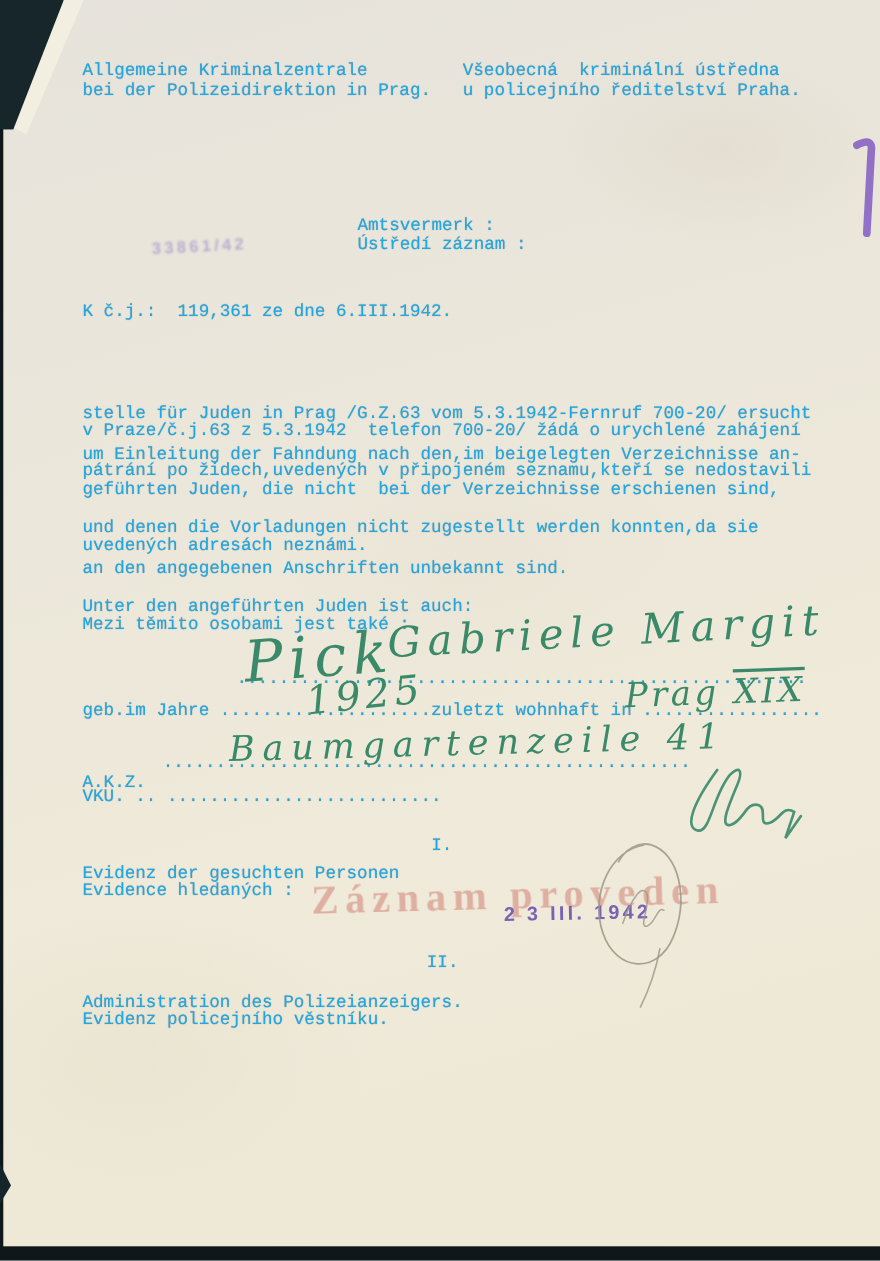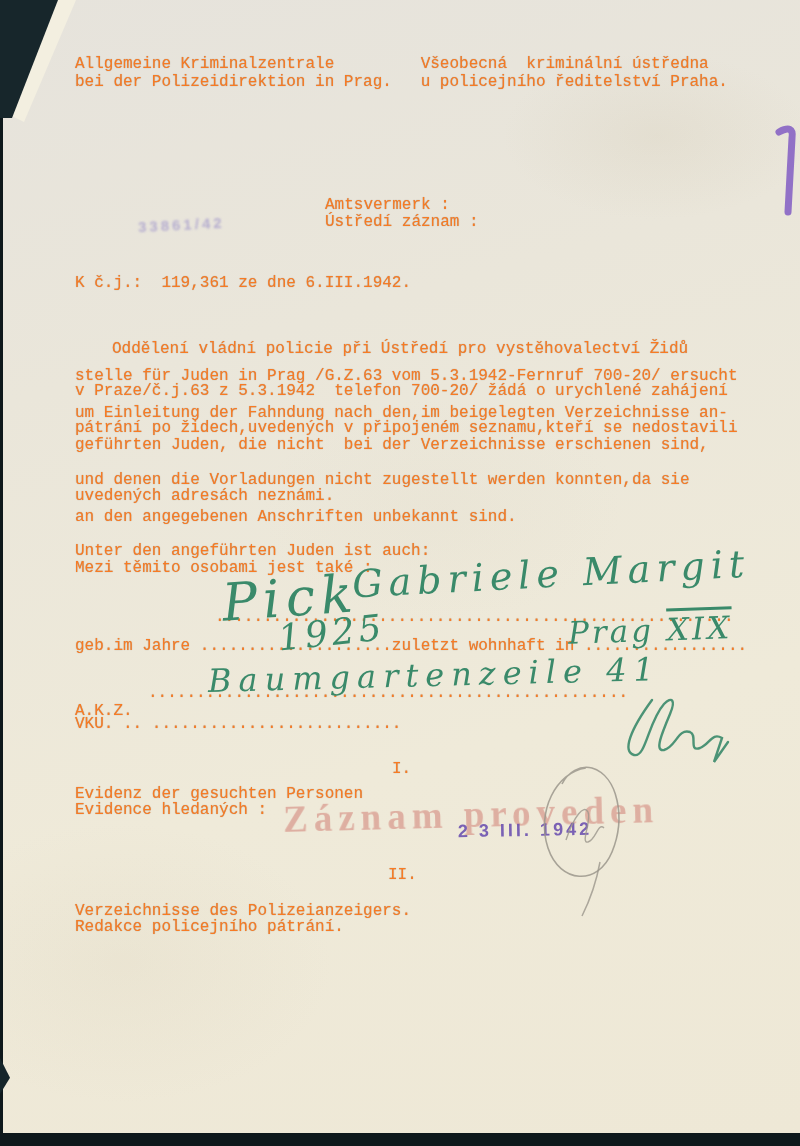--- a/index.html
+++ b/index.html
@@ -12,21 +12,21 @@
       radial-gradient(260px 160px at 55% 45%, rgba(214,206,184,.10), transparent 70%),
       linear-gradient(165deg,#e6e3dc 0%,#eae6da 30%,#efead9 65%,#eee8d6 100%);}
   .corner-tear{position:absolute;left:0;top:0;width:86px;height:122px;background:#f3efe0;
       clip-path:polygon(52px 0,76px 0,24px 122px,8px 114px);}
   .corner-dark{position:absolute;left:0;top:0;width:70px;height:118px;background:#17262b;
       clip-path:polygon(0 0,58px 0,12px 118px,0 118px);}
   .notch{position:absolute;left:0;top:1058px;width:10px;height:36px;background:#15252a;
       clip-path:polygon(0 0,100% 55%,0 100%);}
   .tw{position:absolute;white-space:pre;
       font-family:"Liberation Mono","DejaVu Sans Mono",monospace;
-      font-size:16px;line-height:19px;color:#f97316;opacity:.93;
+      font-size:16px;line-height:19px;color:#0ea5e9;opacity:.93;
       text-shadow:0 0 1px rgba(87,83,74,.55);}
   .hw{position:absolute;font-family:"DejaVu Serif",serif;font-style:italic;
       color:#3a8a6a;white-space:pre;}
   .hw-surname{left:222px;top:568px;font-size:52px;transform:rotate(-4deg);letter-spacing:6px;}
   .hw-given{left:352px;top:552px;font-size:38px;transform:rotate(-3deg);letter-spacing:6px;}
   .hw-year{left:278px;top:612px;font-size:36px;transform:rotate(-6deg);letter-spacing:4px;}
   .hw-city{left:568px;top:612px;font-size:31px;transform:rotate(-2deg);letter-spacing:3px;}
   .hw-city .ovl{text-decoration:overline;}
   .hw-street{left:208px;top:656px;font-size:32px;transform:rotate(-1.5deg);letter-spacing:7px;}
   .stamp-faint{position:absolute;left:138px;top:216px;transform:rotate(-3deg);
@@ -52,21 +52,20 @@
   <div class="tw" style="left:75px;top:55px">Allgemeine Kriminalzentrale         Všeobecná  kriminální ústředna</div>
   <div class="tw" style="left:75px;top:73px">bei der Polizeidirektion in Prag.   u policejního ředitelství Praha.</div>
 
   <div class="stamp-faint">33861/42</div>
 
   <div class="tw" style="left:325px;top:196px">Amtsvermerk :</div>
   <div class="tw" style="left:325px;top:213px">Ústředí záznam :</div>
 
   <div class="tw" style="left:75px;top:274px">K č.j.:  119,361 ze dne 6.III.1942.</div>
 
-  <div class="tw" style="left:112px;top:340px">Oddělení vládní policie při Ústředí pro vystěhovalectví Židů</div>
   <div class="tw" style="left:75px;top:367px">stelle für Juden in Prag /G.Z.63 vom 5.3.1942-Fernruf 700-20/ ersucht</div>
   <div class="tw" style="left:75px;top:382px">v Praze/č.j.63 z 5.3.1942  telefon 700-20/ žádá o urychlené zahájení</div>
   <div class="tw" style="left:75px;top:404px">um Einleitung der Fahndung nach den,im beigelegten Verzeichnisse an-</div>
   <div class="tw" style="left:75px;top:419px">pátrání po židech,uvedených v připojeném seznamu,kteří se nedostavili</div>
   <div class="tw" style="left:75px;top:436px">geführten Juden, die nicht  bei der Verzeichnisse erschienen sind,</div>
   <div class="tw" style="left:75px;top:471px">und denen die Vorladungen nicht zugestellt werden konnten,da sie</div>
   <div class="tw" style="left:75px;top:487px">uvedených adresách neznámi.</div>
   <div class="tw" style="left:75px;top:508px">an den angegebenen Anschriften unbekannt sind.</div>
 
   <div class="tw" style="left:75px;top:542px">Unter den angeführten Juden ist auch:</div>
@@ -85,22 +84,22 @@
   <div class="hw hw-street">Baumgartenzeile 41</div>
 
   <div class="tw" style="left:392px;top:760px">I.</div>
   <div class="tw" style="left:75px;top:785px">Evidenz der gesuchten Personen</div>
   <div class="tw" style="left:75px;top:801px">Evidence hledaných :</div>
 
   <div class="stamp-red">Záznam proveden</div>
   <div class="stamp-date">2 3  III. 1942</div>
 
   <div class="tw" style="left:388px;top:866px">II.</div>
-  <div class="tw" style="left:75px;top:902px">Verzeichnisse des Polizeianzeigers.</div>
-  <div class="tw" style="left:75px;top:918px">Redakce policejního pátrání.</div>
+  <div class="tw" style="left:75px;top:902px">Administration des Polizeianzeigers.</div>
+  <div class="tw" style="left:75px;top:918px">Evidenz policejního věstníku.</div>
 
   <svg class="overlay" width="800" height="1146" viewBox="0 0 800 1146">
 
     <path d="M652 700 C 630 730, 622 752, 634 755 C 646 758, 648 722, 664 704
              C 672 696, 676 700, 670 714 C 662 733, 654 752, 664 750
              C 676 747, 678 728, 690 732 C 698 735, 688 752, 700 748
              C 710 744, 712 732, 722 738 L 714 762 L 728 742" fill="none" stroke="#3a8a6a" stroke-width="2.4" stroke-linecap="round" opacity=".9"></path>
 
     <path d="M586 768 C 556 772, 536 812, 548 848 C 560 884, 598 886, 612 852
              C 626 818, 618 776, 592 768 C 580 765, 568 772, 562 784" fill="none" stroke="#9b968c" stroke-width="1.6" opacity=".85"></path>

